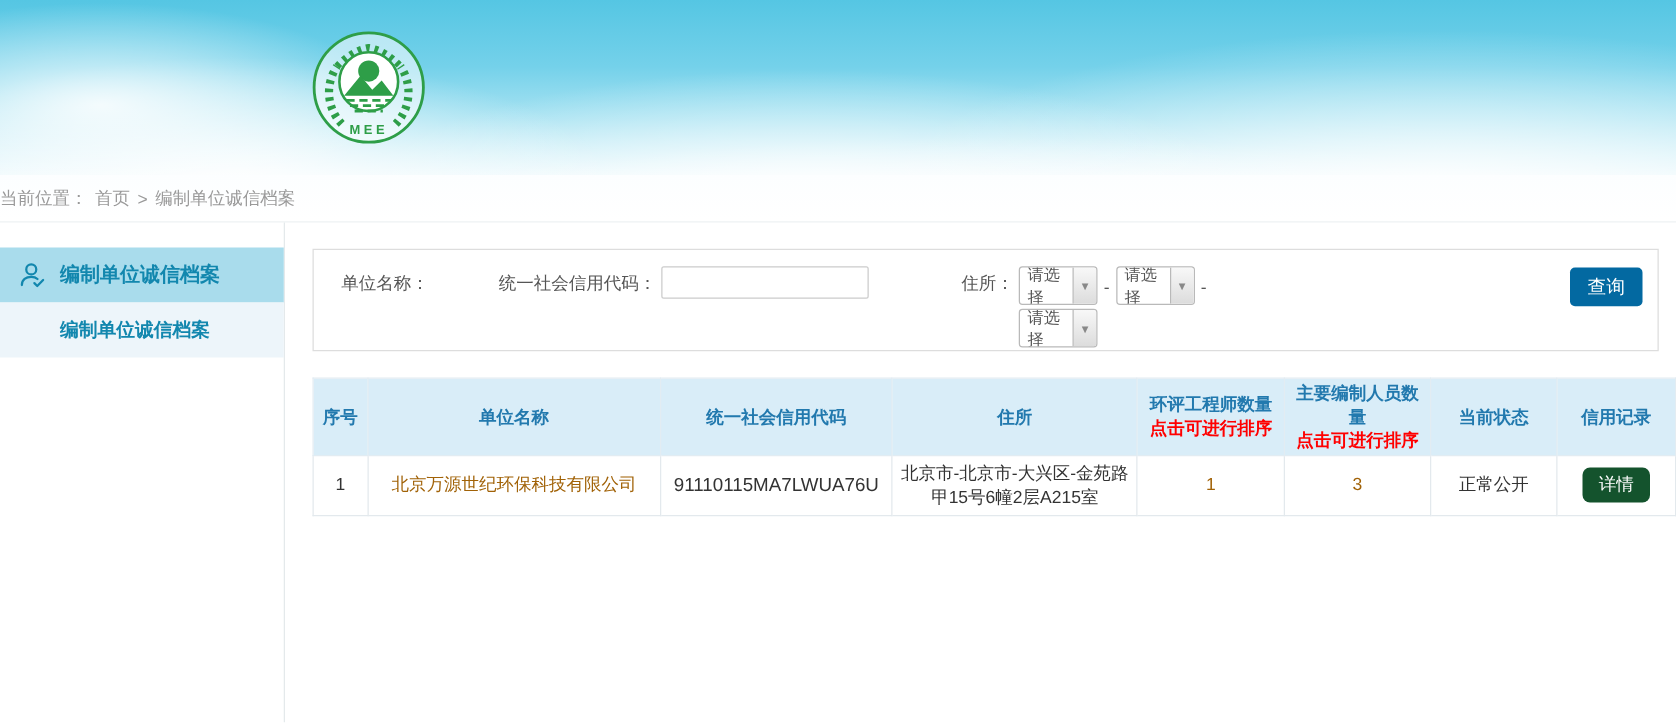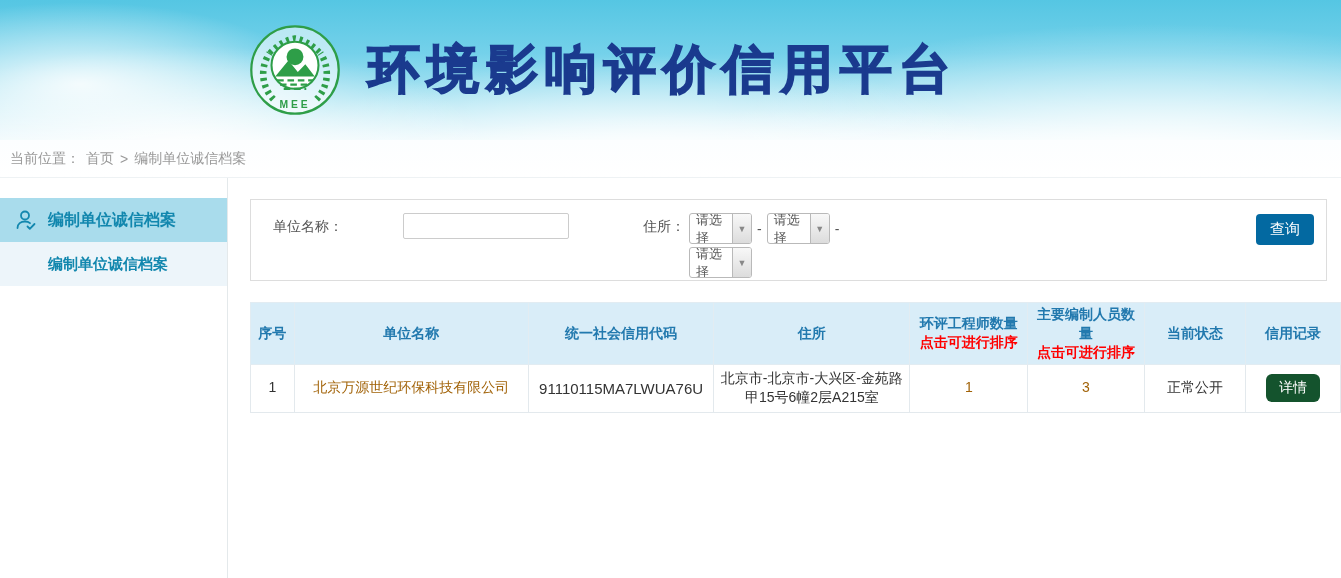--- a/index.html
+++ b/index.html
@@ -21,21 +21,21 @@
   }
   .header-brand{ display:flex; align-items:center; margin-left:248px; }
   .mee-logo{ width:94px; height:94px; flex:0 0 auto; }
   .site-title{
     margin-left:26px; font-size:52px; font-weight:800; letter-spacing:7px;
     color:#1a3a8e; -webkit-text-stroke:1.6px #1a3a8e; white-space:nowrap;
   }
 
   
   .breadcrumb-bar{
-    height:38px; display:flex; align-items:center; padding-left:10px;
+    height:38px; display:flex; align-items:center; 
     background:linear-gradient(180deg,#fcfeff 0%,#ffffff 100%);
     border-bottom:1px solid #eef2f4; color:#999; font-size:14px;
   }
   .breadcrumb-bar span{ margin-right:6px; }
   .crumb-link{ color:#999; }
 
   
   .page{ display:flex; height:400px; }
   .sidebar{ width:228px; flex:0 0 228px; border-right:1px solid #e4e9eb; padding-top:20px; }
   .side-active{
@@ -115,21 +115,20 @@
       <circle cx="50" cy="50" r="46.5" fill="#ffffff" fill-opacity="0.55" stroke="#2e9e48" stroke-width="2.4"></circle>
       <path d="M27 81 A 39 39 0 0 1 23 32" fill="none" stroke="#2e9e48" stroke-width="7" stroke-dasharray="3.2 4.2"></path>
       <path d="M73 81 A 39 39 0 0 0 77 32" fill="none" stroke="#2e9e48" stroke-width="7" stroke-dasharray="3.2 4.2"></path>
       <path d="M23 32 Q 36 18 50 16 Q 64 18 77 32" fill="none" stroke="#2e9e48" stroke-width="6" stroke-dasharray="3.2 4.2"></path>
       <circle cx="50" cy="45" r="25" fill="#ffffff" stroke="#2e9e48" stroke-width="2.2"></circle>
       <circle cx="50" cy="36" r="9" fill="#2e9e48"></circle>
       <path d="M29 57 L43 40 L53 52 L61 44 L71 57 Z" fill="#2e9e48"></path>
       <path d="M31 61 H69 M34 65.5 H66 M38 70 H62" stroke="#2e9e48" stroke-width="2.4" stroke-dasharray="7 4"></path>
       <text x="50" y="90" text-anchor="middle" font-size="11" font-weight="bold" letter-spacing="3" fill="#2e9e48" font-family="Liberation Sans, sans-serif">MEE</text>
     </svg>
-    <div class="site-title">环境影响评价信用平台</div>
   </div>
 </div>
 
 <div class="breadcrumb-bar">
   <span>当前位置：</span>
   <span class="crumb-link">首页</span>
   <span>&gt;</span>
   <span>编制单位诚信档案</span>
 </div>
 
@@ -150,20 +149,21 @@
       <span>编制单位诚信档案</span>
     </div>
   </div>
 
   <div class="main">
 
     <div class="search-panel">
       <span class="sp-label">单位名称：</span>
 
       <div class="grp-code">
+        <span class="sp-label">统一社会信用代码：</span>
         <input class="sp-input inp-code" type="text" value="" style="">
       </div>
 
       <div class="grp-addr">
         <span class="sp-label">住所：</span>
         <div class="addr-grid">
           <div class="addr-row">
             <div class="sel">
               <span class="sel-text">请选择</span>
               <span class="sel-arrow">▼</span>

